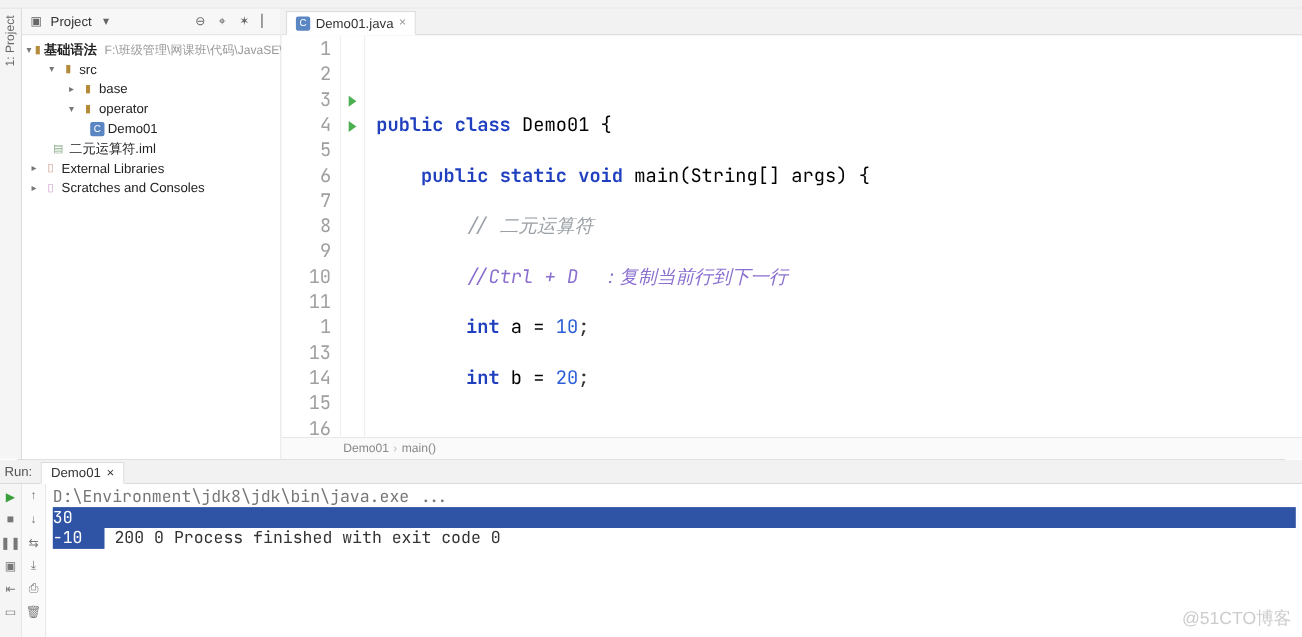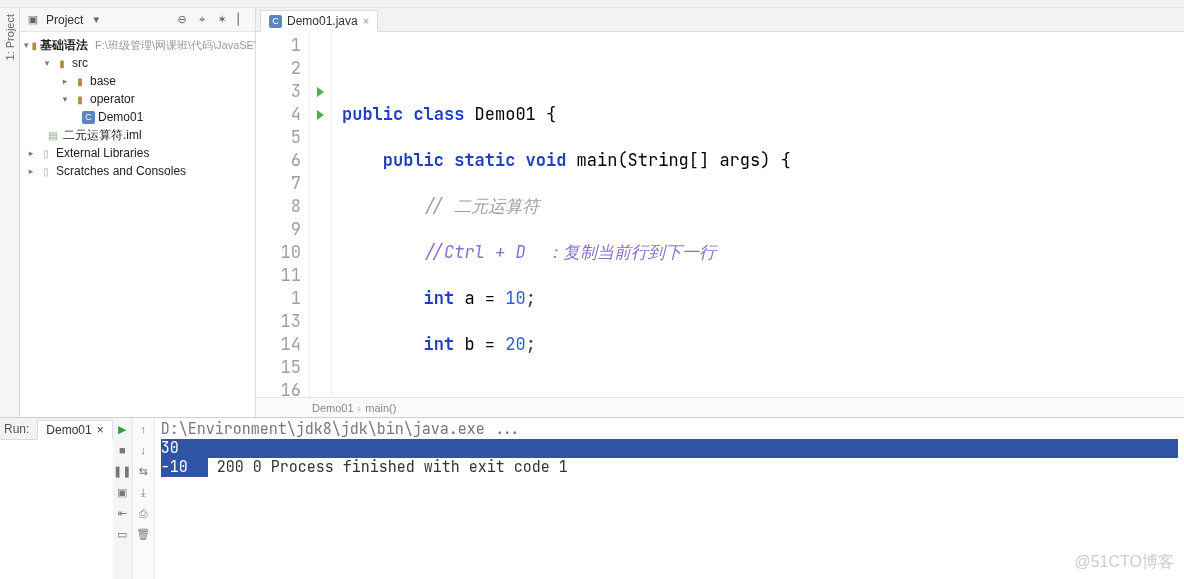--- a/index.html
+++ b/index.html
@@ -46,21 +46,21 @@
 .ty { color:#1f3fbf; font-weight:bold;}
 .nm { color:#000; }
 .num { color:#2b5dd8; }
 .cm { color:#9aa0a6; font-style:italic;}
 .cj { color:#8a6fcf; font-style:italic;}
 .pn { color:#333; }
 .crumbs { height:20px; border-top:1px solid #e4e4e4; background:#fafafa; font-size:11px; color:#888; display:flex; align-items:center; padding-left:56px; gap:4px;}
 .crumbs .sep { color:#bbb;}
 
 
-.run { border-top:1px solid #cfcfcf; display:flex; height:162px;}
+.run { border-top:1px solid #cfcfcf; display:flex; flex-direction:column; height:162px;border-radius:21px;}
 .run-tabs { height:22px; display:flex; align-items:center; background:#f2f2f2; border-bottom:1px solid #dcdcdc; padding-left:4px; gap:8px;}
 .run-tabs .lbl { color:#555;}
 .run-tab { height:20px; display:flex; align-items:center; gap:5px; padding:0 8px; background:#fff; border:1px solid #dcdcdc; border-bottom:1px solid #fff; top:1px; position:relative; font-size:12px;}
 .run-body { flex:1; display:flex; }
 .run-rail { width:20px; background:#f5f5f5; border-right:1px solid #e6e6e6; display:flex; flex-direction:column; align-items:center; padding-top:4px; gap:7px;}
 .r-ic { width:14px; height:14px; display:flex; align-items:center; justify-content:center; font-size:11px; color:#777;}
 .green { color:#3a9e3a;}
 .run-rail2 { width:22px; background:#fafafa; border-right:1px solid #e6e6e6; display:flex; flex-direction:column; align-items:center; padding-top:4px; gap:7px;}
 .console { flex:1; font-family:"JetBrains Mono","Consolas",monospace; font-size:15px; line-height:19px; padding:2px 6px; overflow:hidden;}
 .console .cline { height:19px; white-space:pre;}
@@ -232,18 +232,18 @@
         <span class="r-ic">⎙</span>
         <span class="r-ic">🗑</span>
       </div>
       <div class="console">
         <span class="cline cmd">D:\Environment\jdk8\jdk\bin\java.exe ...</span>
         <span class="cline sel">30</span>
         <span class="cline"><span class="sel" style="width:auto;padding-right:20px;">-10</span></span>
         <span class="cline">200</span>
         <span class="cline">0</span>
         <span class="cline"></span>
-        <span class="cline">Process finished with exit code 1</span>
+        <span class="cline">Process finished with exit code 0</span>
       </div>
     </div>
   </div>
 </div>
 <span class="watermark">@51CTO博客</span>
 
 </body></html>

